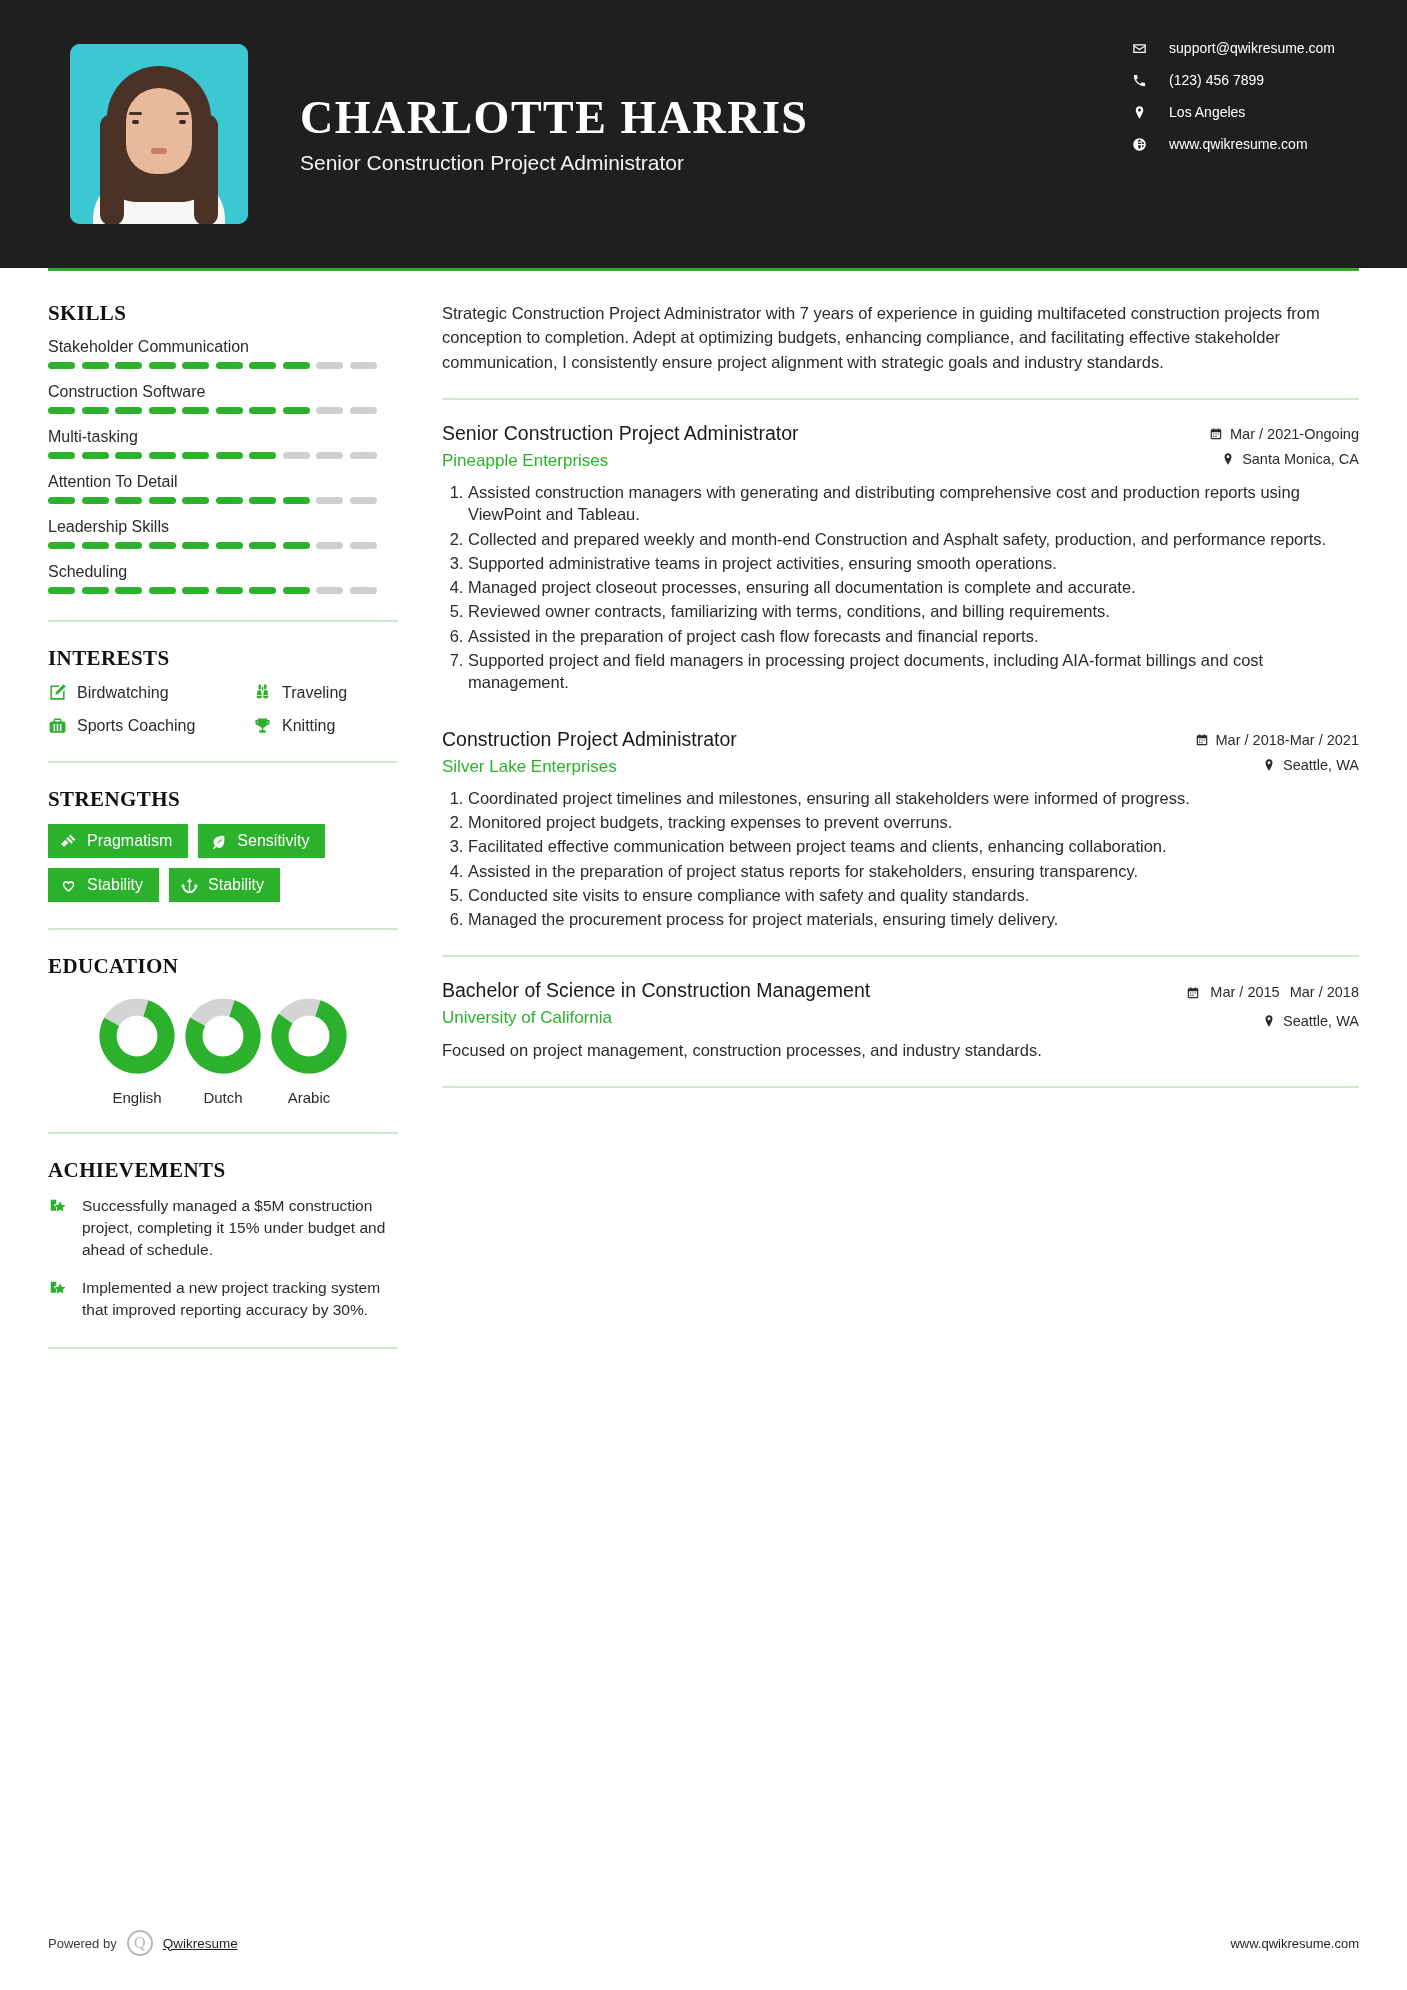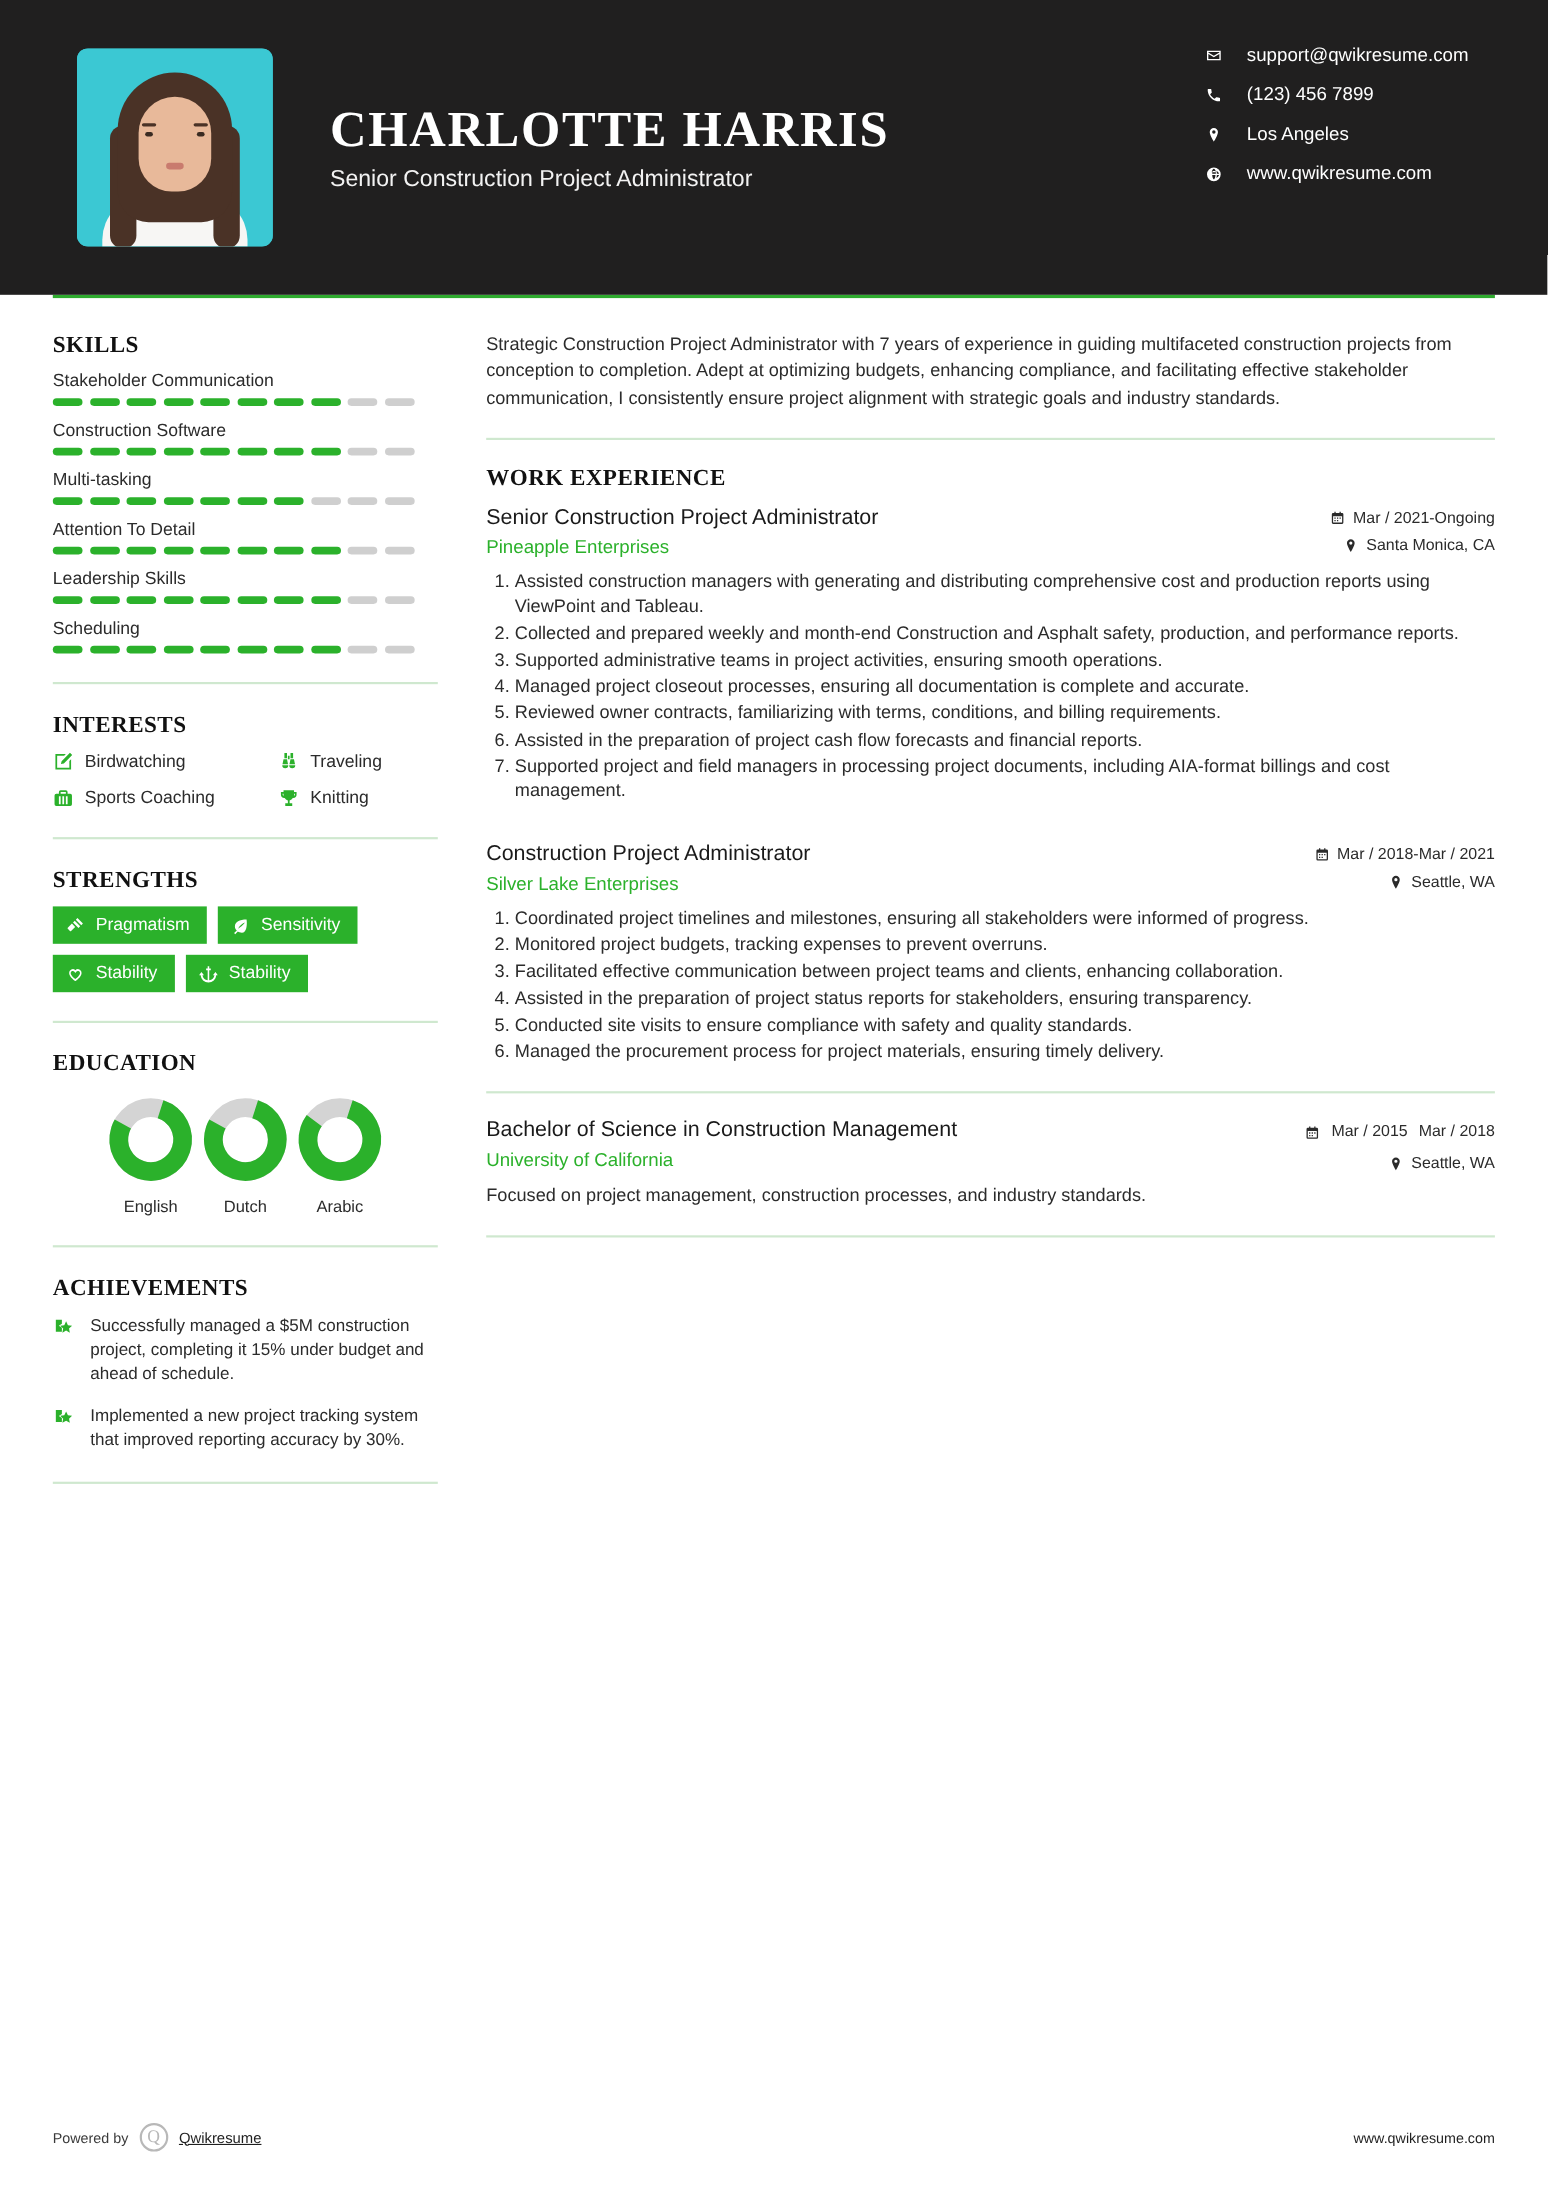--- a/index.html
+++ b/index.html
@@ -87,21 +87,21 @@
     top: 40px;
     display: flex;
     flex-direction: column;
     gap: 16px;
   }
   .contact-row {
     display: flex;
     align-items: center;
     gap: 22px;
     color: #ffffff;
-    font-size: 17px;
+    font-size: 14px;
   }
   .contact-row .ic {
     width: 16px; height: 16px;
     display: inline-flex; align-items: center; justify-content: center;
     flex: 0 0 16px;
   }
   .contact-row .ic svg { width: 15px; height: 15px; fill: #ffffff; }
 
   .green-rule {
     height: 3px;
@@ -511,21 +511,20 @@
 
     <div class="right-col">
 
       <div>
         <div class="summary-text">Strategic Construction Project Administrator with 7 years of experience in guiding multifaceted construction projects from conception to completion. Adept at optimizing budgets, enhancing compliance, and facilitating effective stakeholder communication, I consistently ensure project alignment with strategic goals and industry standards.</div>
       </div>
 
       <div class="top-divider"></div>
 
       <div>
-        <div class="sec-head">WORK EXPERIENCE</div>
         <div id="jobs-list">
             <div class="job" style="margin-top: 6px;">
               <div class="job-head">
                 <div class="job-left">
                   <div class="job-role">Senior Construction Project Administrator</div>
                   <div class="job-company">Pineapple Enterprises</div>
                 </div>
                 <div class="job-right">
                   <div class="meta-row">
                     <svg viewBox="0 0 24 24">

